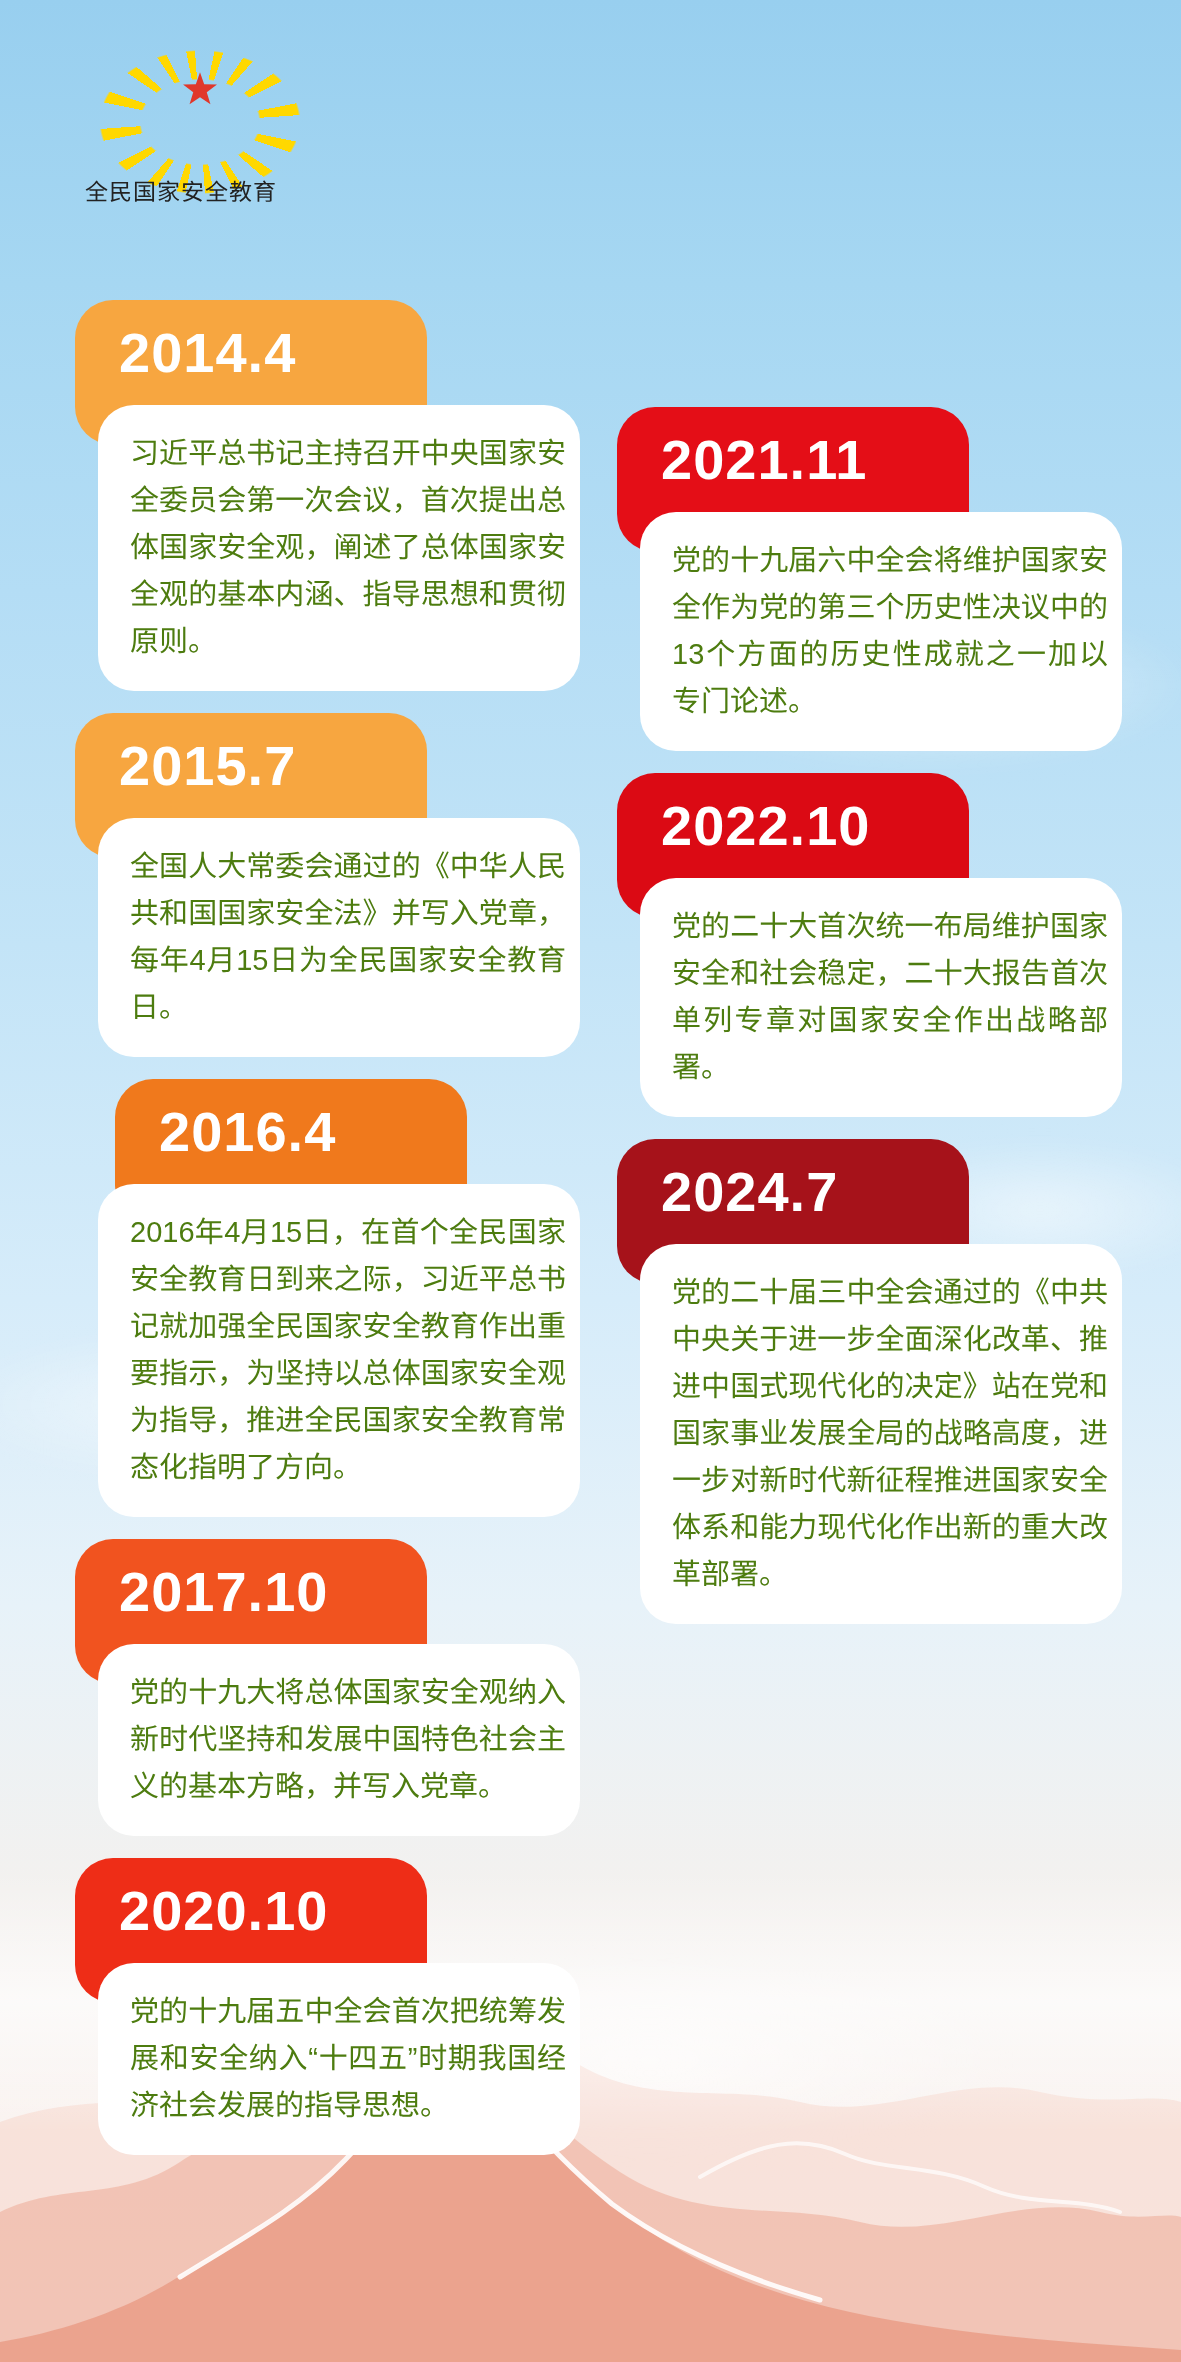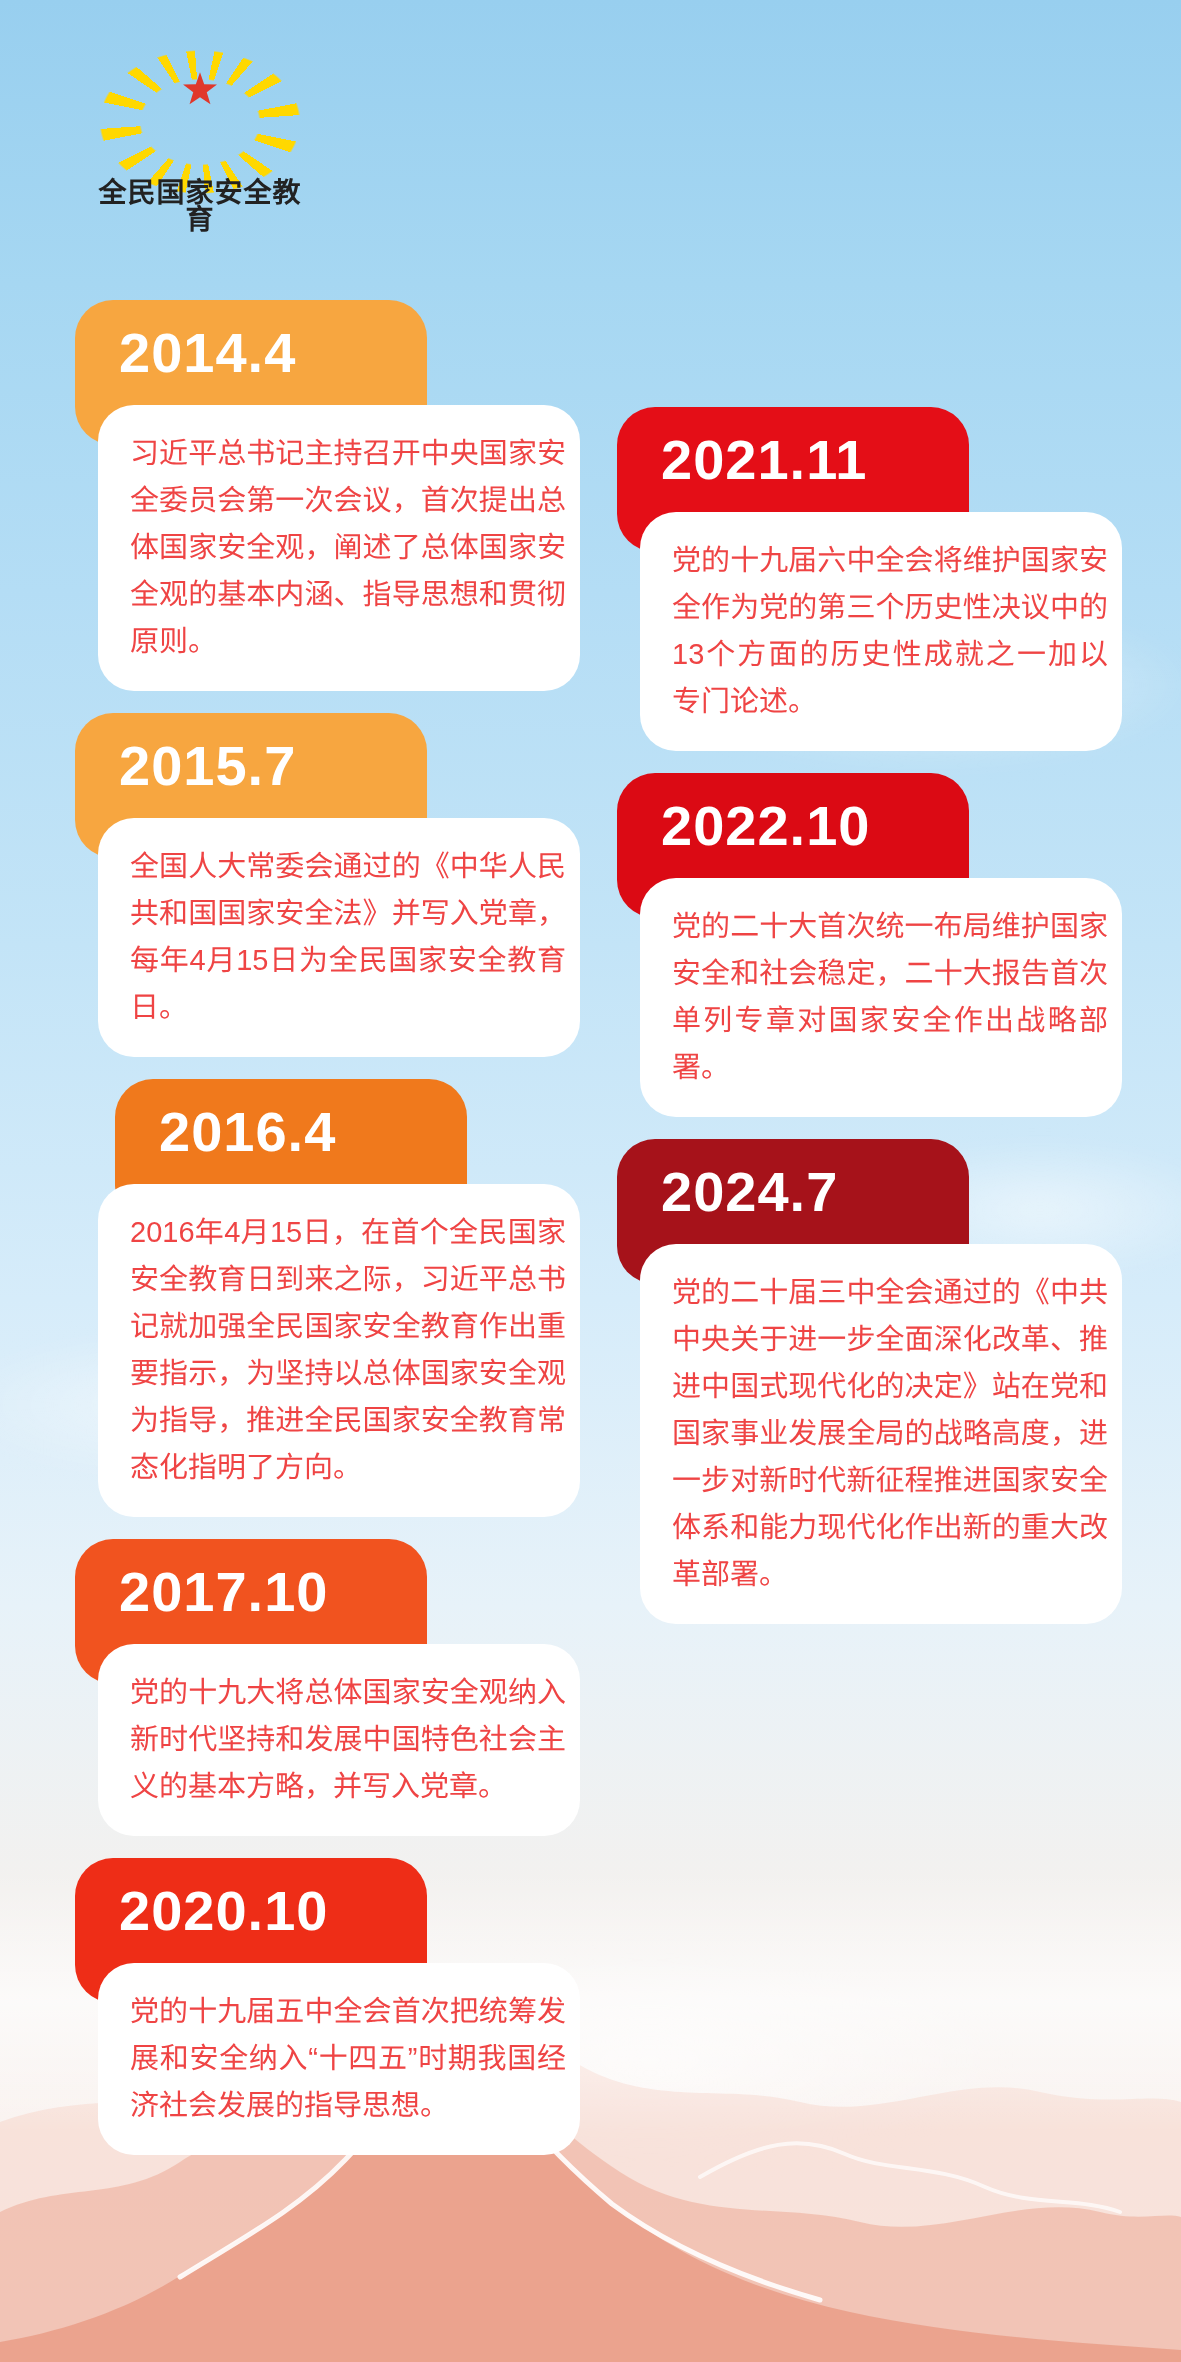--- a/index.html
+++ b/index.html
@@ -23,35 +23,35 @@
   
   .logo{position:absolute;left:95px;top:55px;width:210px;height:160px;z-index:2;}
   .rays{position:absolute;left:0;top:-8px;width:210px;height:150px;
     background:repeating-conic-gradient(from -11deg,#FFD800 0deg 7deg,transparent 7deg 22.5deg);
     -webkit-mask:radial-gradient(ellipse closest-side,transparent 0 56%,#000 58% 94%,transparent 96%);
     mask:radial-gradient(ellipse closest-side,transparent 0 56%,#000 58% 94%,transparent 96%);}
   .logo-star{position:absolute;left:86px;top:16px;width:38px;height:38px;}
   .logo-number{position:absolute;left:0;top:50px;width:210px;text-align:center;
     font-size:62px;line-height:62px;font-weight:900;font-style:italic;letter-spacing:2px;
     text-shadow:2px 2px 0 rgba(170,30,20,.45);}
-  .logo-slogan{position:absolute;left:-10px;top:124px;width:230px;text-align:center;
-    font-size:28px;line-height:27px;font-weight:700;letter-spacing:1px;}
+  .logo-slogan{position:absolute;left:-10px;top:124px;width:230px;
+    font-size:23px;line-height:27px;font-weight:400;letter-spacing:1px;}
 
   
   .col{position:absolute;width:505px;z-index:2;}
   .col-left{left:75px;top:300px;}
   .col-right{left:617px;top:407px;}
 
   .card{position:relative;margin-bottom:22px;}
   .card-header{position:relative;z-index:1;width:352px;height:145px;border-radius:38px;
     box-sizing:border-box;padding:24px 8px 0 44px;}
   .date{display:block;font-size:56px;line-height:58px;font-weight:700;color:#ffffff;letter-spacing:1px;white-space:nowrap;}
   .card-body{position:relative;z-index:2;margin:-40px 0 0 23px;width:482px;background:#ffffff;
     border-radius:36px;box-sizing:border-box;padding:25px 14px 26px 32px;}
-  .body-text{margin:0;font-size:29px;line-height:47px;color:#ef4444;text-align:justify;word-break:break-all;}
+  .body-text{margin:0;font-size:29px;line-height:47px;color:#4d7c0f;text-align:justify;word-break:break-all;}
 </style>
 </head>
 <body>
 
 <div class="canvas">
 
   <div class="cloud c1"></div>
   <div class="cloud c2"></div>
   <div class="cloud c3"></div>
   <div class="cloud c4"></div>

